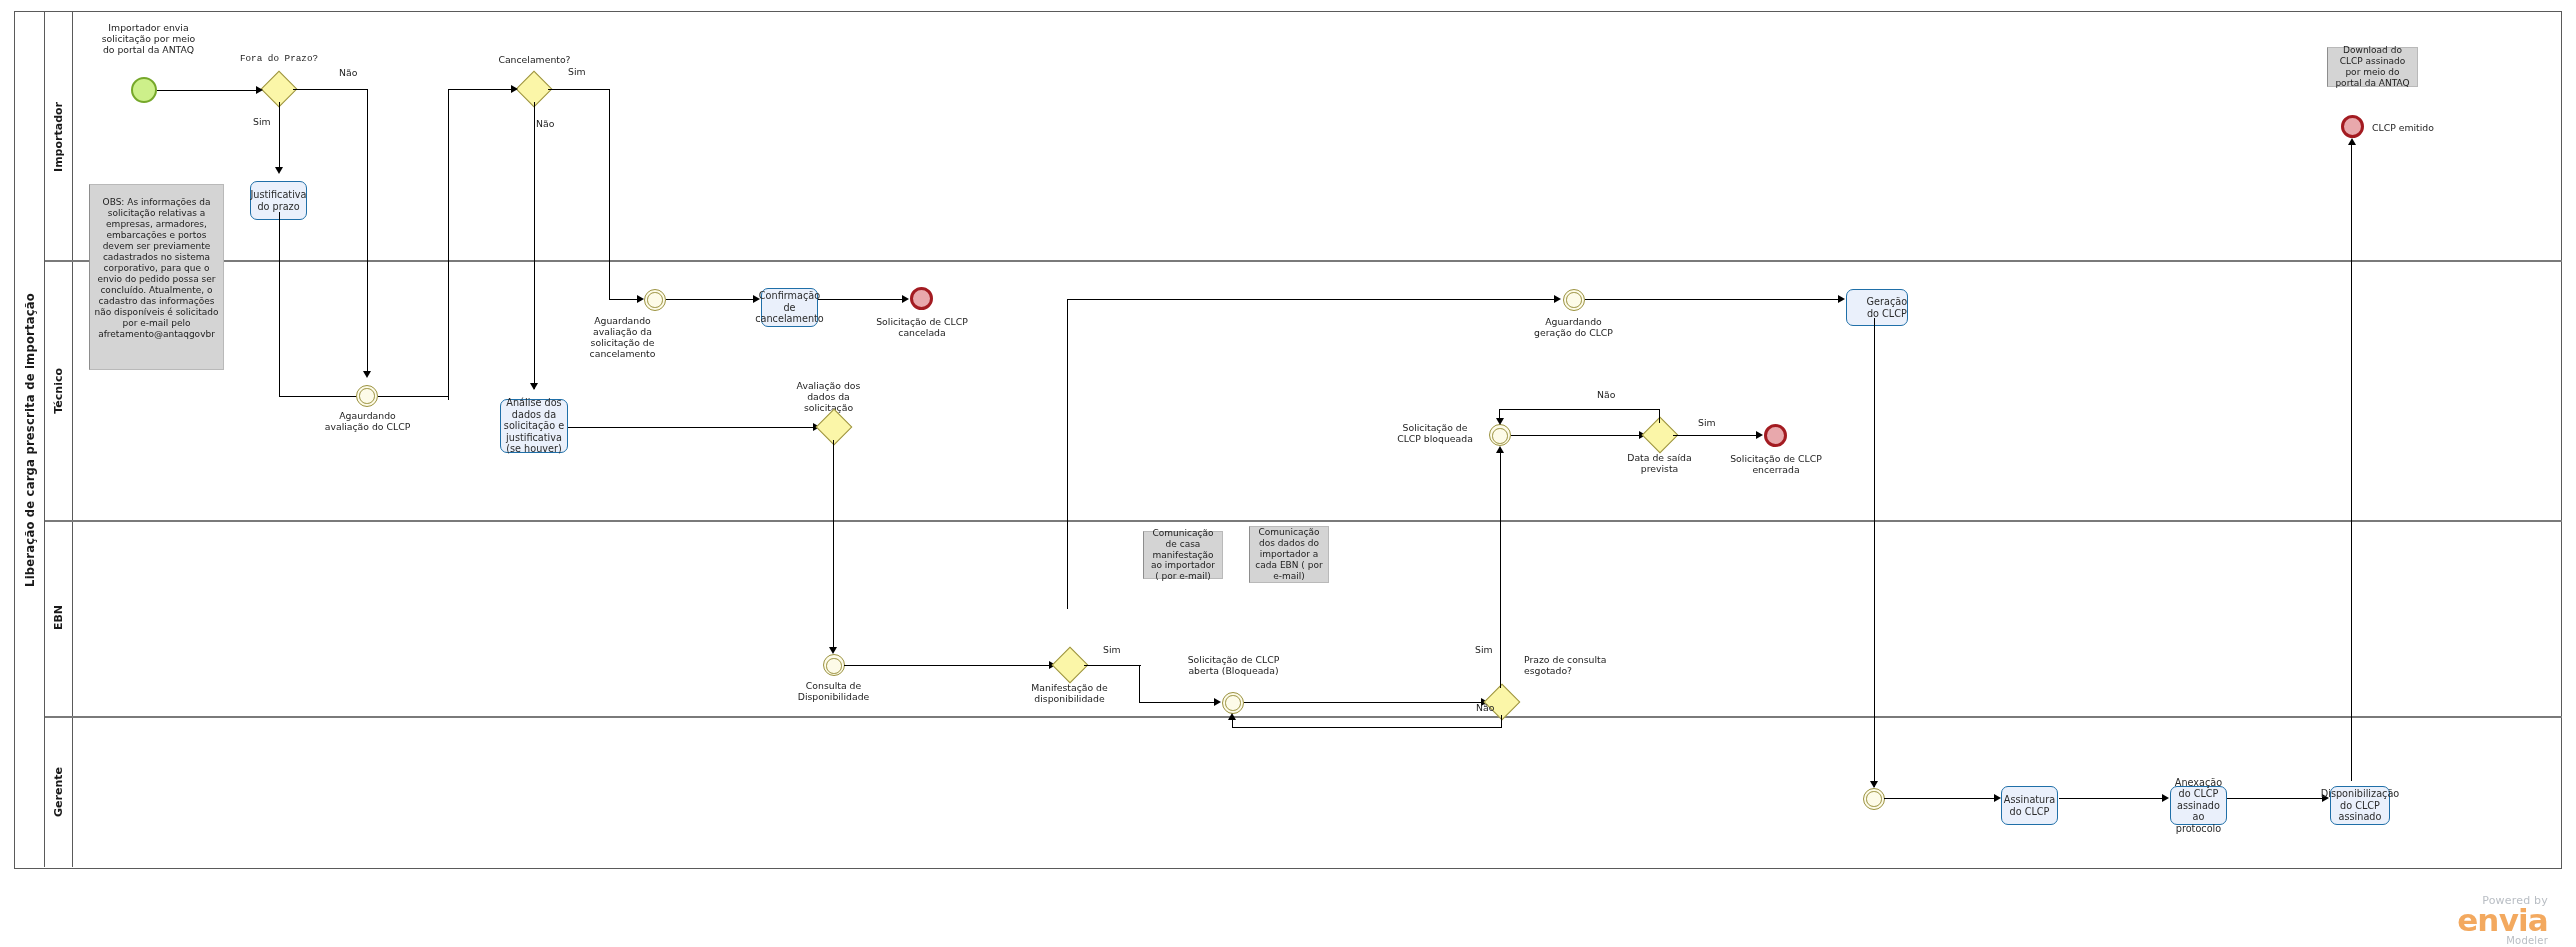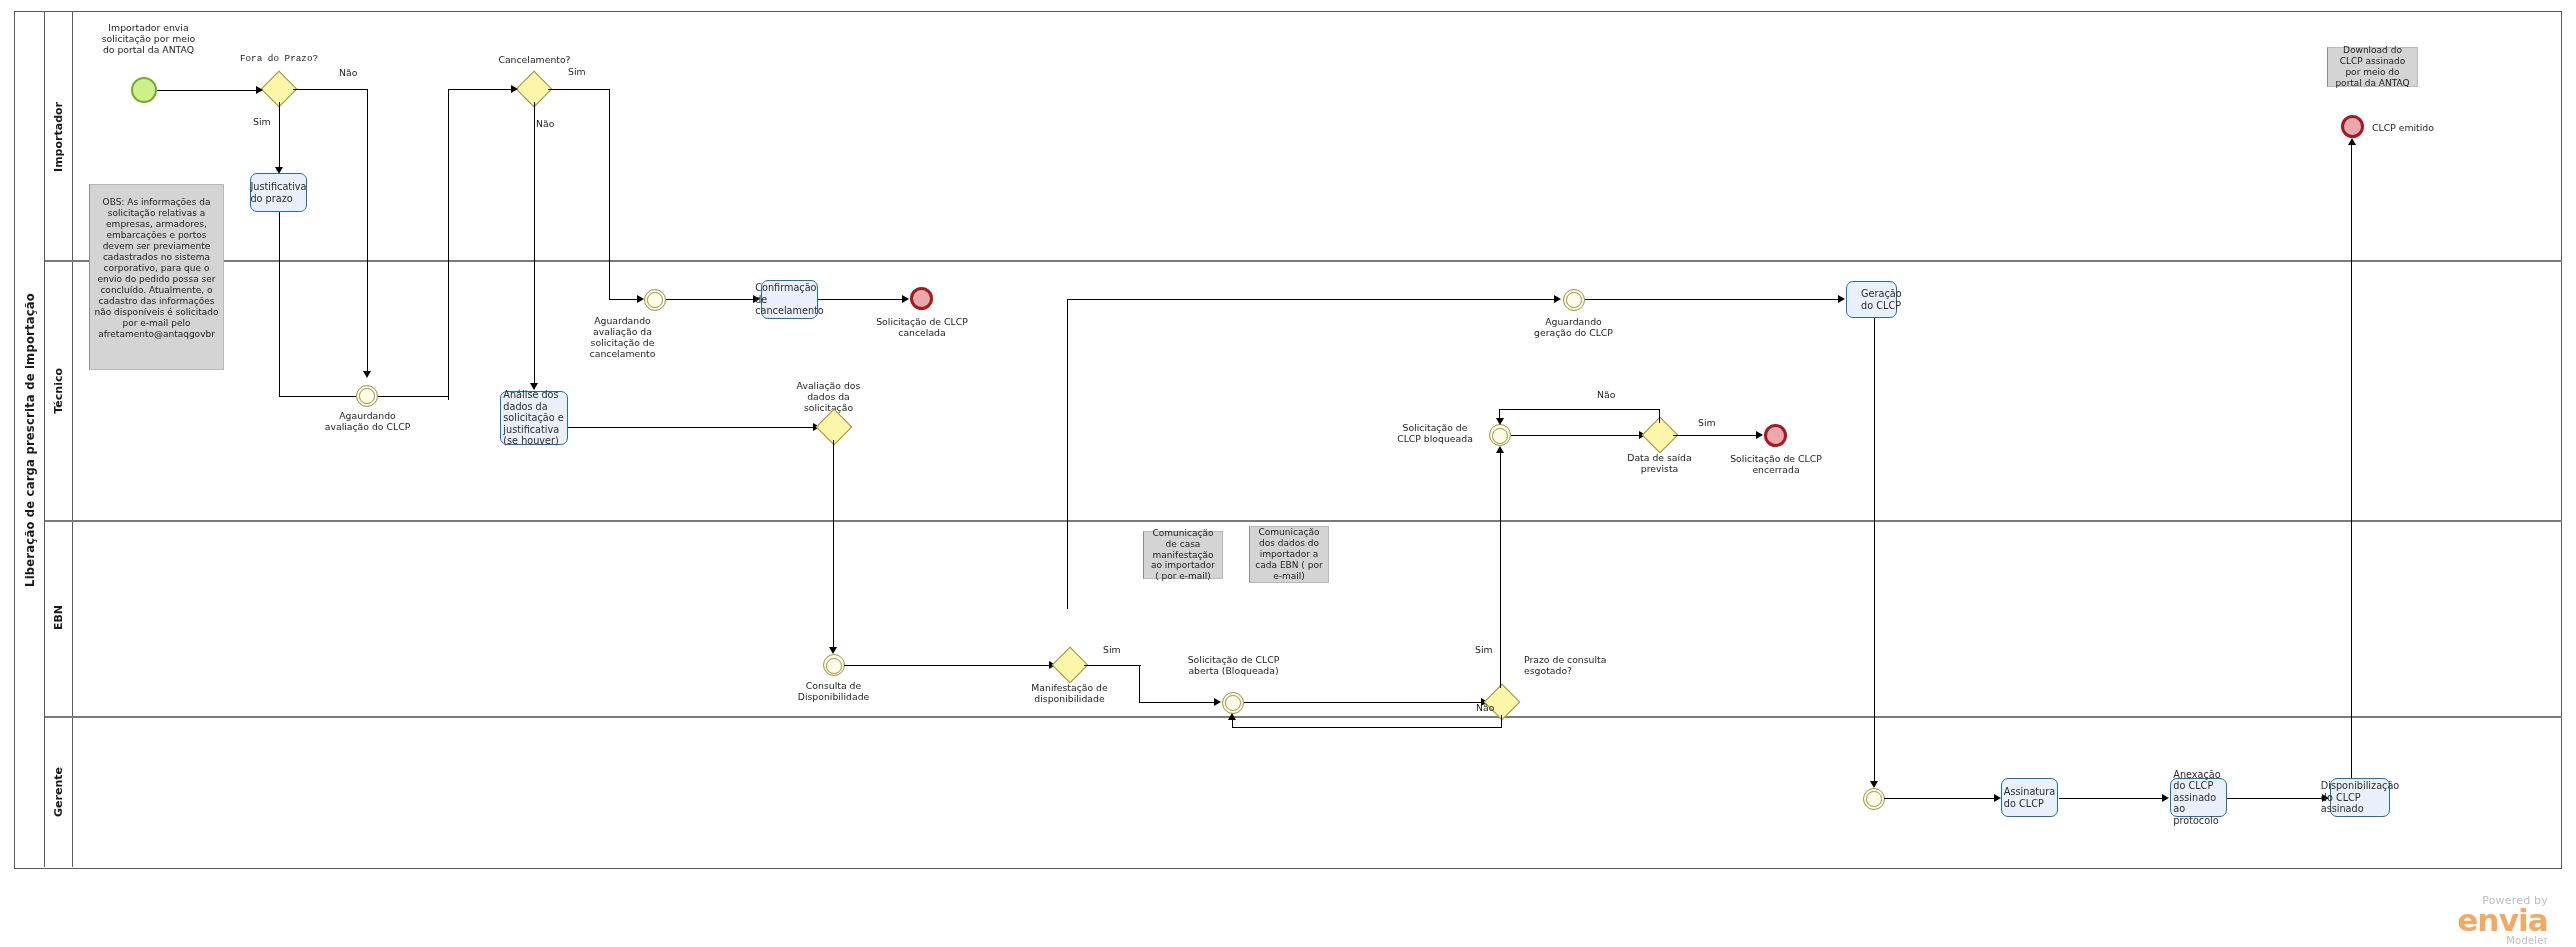--- a/index.html
+++ b/index.html
@@ -13,22 +13,22 @@
   .pool-title span{writing-mode:vertical-rl;transform:rotate(180deg);
                    font-weight:bold;font-size:11.6px;color:#1a1a1a;letter-spacing:0.2px;white-space:nowrap;}
   .lane-title{position:absolute;box-sizing:border-box;border-right:1.5px solid #5a5a5a;
               display:flex;align-items:center;justify-content:center;}
   .lane-title span{writing-mode:vertical-rl;transform:rotate(180deg);
                    font-weight:bold;font-size:11px;color:#1a1a1a;white-space:nowrap;}
   .lane-sep{position:absolute;height:1.5px;background:#7a7a7a;}
 
   
   .task{position:absolute;box-sizing:border-box;border:1.5px solid #1f6fa8;border-radius:7px;
-        background:#eaf0fb;display:flex;align-items:center;justify-content:center;
-        font-size:9.7px;line-height:1.18;color:#2b2b2b;padding:1.5px 2.3px;}
+        background:#eaf0fb;display:flex;align-items:center;justify-content:center;text-align:center;
+        font-size:9.7px;line-height:1.18;color:#2b2b2b;padding:1.5px 2.3px;margin-top:8px;}
 
   .event{position:absolute;border-radius:50%;box-sizing:border-box;}
   .ev-start{background:#cdf08a;border:2.3px solid #76a82a;}
   .ev-end{background:#e8a8ac;border:3.1px solid #a31b21;}
   .ev-inter-outer{position:absolute;border-radius:50%;box-sizing:border-box;
                   background:#fdfbe8;border:1.9px solid #9b9240;}
   .ev-inter-inner{position:absolute;border-radius:50%;box-sizing:border-box;
                   background:#fdfbe8;border:1.9px solid #9b9240;}
 
   .gw{position:absolute;box-sizing:border-box;background:#fbf6a8;border:1.9px solid #9b9240;
@@ -171,21 +171,21 @@
   <div class="ev-inter-outer" style="left:1563px;top:289px;width:22px;height:22px;"></div>
   <div class="ev-inter-inner" style="left:1566px;top:292px;width:15.5px;height:15.5px;"></div>
   <div class="lbl" style="left:1527px;top:316px;width:93px;">Aguardando geração do CLCP</div>
 
   <div class="flow v" style="left:1067px;top:299px;height:310px;"></div>
   <div class="flow h" style="left:1067px;top:299px;width:489px;"></div>
   <div class="arr arr-r" style="left:1554px;top:295px;"></div>
 
   <div class="flow h" style="left:1585px;top:299px;width:256px;"></div>
   <div class="arr arr-r" style="left:1838px;top:295px;"></div>
-  <div class="task" style="left:1846px;top:281px;width:51px;height:37px;padding-left:22px;">Geração do CLCP</div>
+  <div class="task" style="left:1846px;top:281px;width:62px;height:37px;padding-left:22px;">Geração do CLCP</div>
 
   <div class="flow v" style="left:1874px;top:318px;height:469px;"></div>
   <div class="arr arr-d" style="left:1870px;top:781px;"></div>
 
   <div class="lbl" style="left:1393px;top:422px;width:84px;">Solicitação de CLCP bloqueada</div>
   <div class="ev-inter-outer" style="left:1489px;top:424px;width:22px;height:22px;"></div>
   <div class="ev-inter-inner" style="left:1492px;top:428px;width:15.5px;height:15.5px;"></div>
 
   <div class="flow h" style="left:1511px;top:435px;width:130px;"></div>
   <div class="arr arr-r" style="left:1639px;top:431px;"></div>

